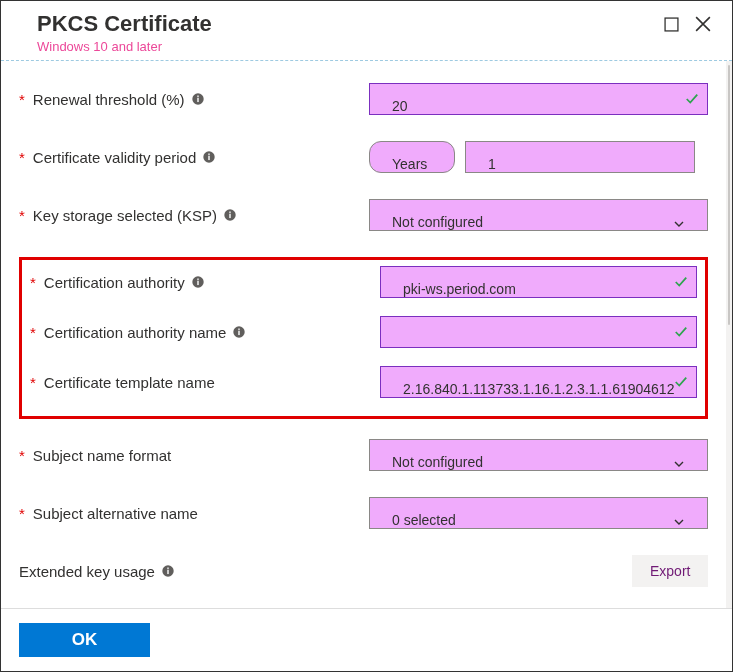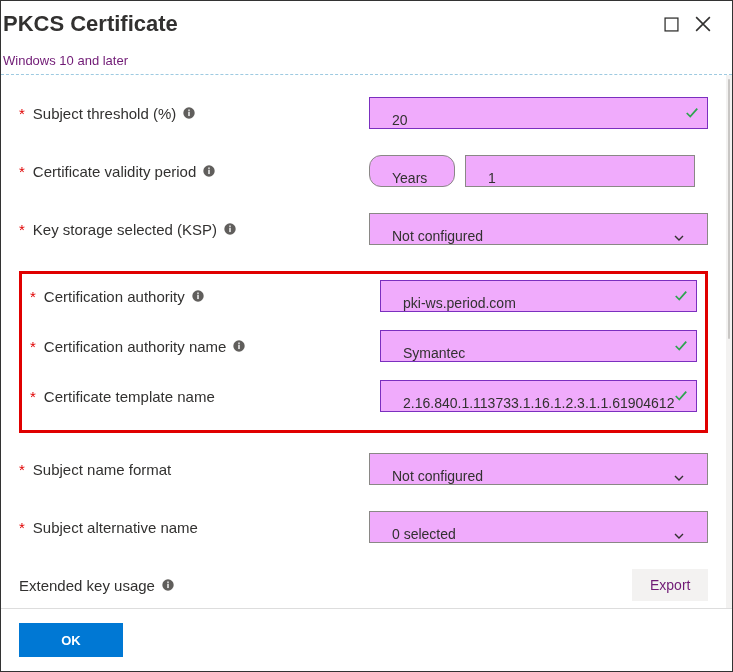--- a/index.html
+++ b/index.html
@@ -12,36 +12,36 @@
   }
   .window {
     width: 733px;
     height: 672px;
     border: 1px solid #333;
     position: relative;
     display: flex;
     flex-direction: column;
   }
   .header {
-    padding: 10px 18px 6px 2px;
+    padding: 10px 18px 6px 36px;
     border-bottom: 1px dashed #9ecae1;
     display: flex;
     align-items: flex-start;
   }
   .header-text { flex: 1; }
   .title {
     font-size: 22px;
     font-weight: 600;
     color: #323130;
     line-height: 1.2;
   }
   .subtitle {
     font-size: 13px;
-    color: #701a75;
-    margin-top: 16px;
+    color: #ec4899;
+    margin-top: 2px;
   }
   .win-controls {
     display: flex;
     align-items: center;
     gap: 10px;
     margin-top: 2px;
   }
   .win-btn {
     width: 22px; height: 22px;
     display:flex; align-items:center; justify-content:center;
@@ -159,22 +159,22 @@
   .eku-pre { width: 190px; }
   .footer {
     border-top: 1px solid #ddd;
     padding: 14px 18px;
   }
   .ok-btn {
     background: #0078d4;
     color: #fff;
     border: none;
     height: 34px;
-    width: 104px;
-    font-size: 13px;
+    width: 131px;
+    font-size: 17px;
     font-weight: 600;
     cursor: pointer;
   }
   .input-text { flex:1; outline:none; border:none; background:transparent; font-size:14px; font-family:inherit; }
 </style>
 </head>
 <body>
 
 <div class="window">
 
@@ -196,21 +196,21 @@
       </div>
     </div>
   </div>
 
   <div class="body-scroll">
     <div class="body">
 
       <div class="row">
         <div class="label-col">
           <span class="req">*</span>
-          <span>Subject threshold (%)</span>
+          <span>Renewal threshold (%)</span>
           <svg class="info-icon" viewBox="0 0 16 16">
               <circle cx="8" cy="8" r="6.5" fill="#605e5c"></circle>
               <rect x="7.2" y="6.5" width="1.6" height="5" fill="#fff"></rect>
               <rect x="7.2" y="4" width="1.6" height="1.6" fill="#fff"></rect>
             </svg>
         </div>
         <div class="ctrl-col">
           <div class="text-input validated">
             <span class="input-text">20</span>
             <svg class="check-icon" width="14" height="14" viewBox="0 0 16 16">
@@ -290,21 +290,20 @@
             <span class="req">*</span>
             <span>Certification authority name</span>
             <svg class="info-icon" viewBox="0 0 16 16">
                 <circle cx="8" cy="8" r="6.5" fill="#605e5c"></circle>
                 <rect x="7.2" y="6.5" width="1.6" height="5" fill="#fff"></rect>
                 <rect x="7.2" y="4" width="1.6" height="1.6" fill="#fff"></rect>
               </svg>
           </div>
           <div class="ctrl-col">
             <div class="text-input validated">
-              <span class="input-text">Symantec</span>
               <svg class="check-icon" width="14" height="14" viewBox="0 0 16 16">
                   <path d="M2 8 L6 12 L14 3" stroke="#2da44e" stroke-width="2" fill="none"></path>
                 </svg>
             </div>
           </div>
         </div>
 
         <div class="row">
           <div class="label-col">
             <span class="req">*</span>

